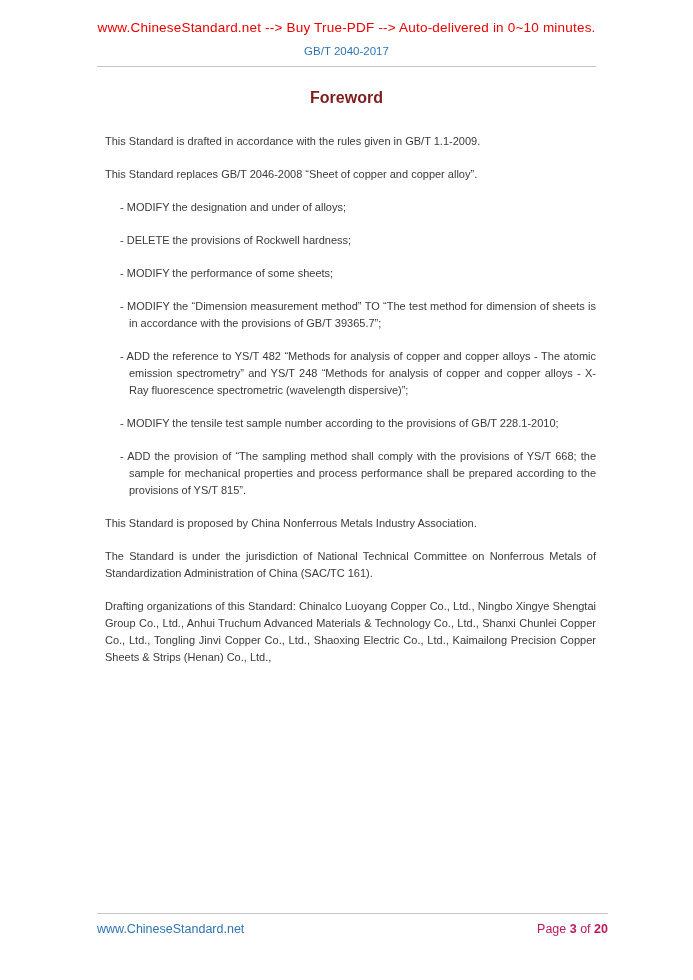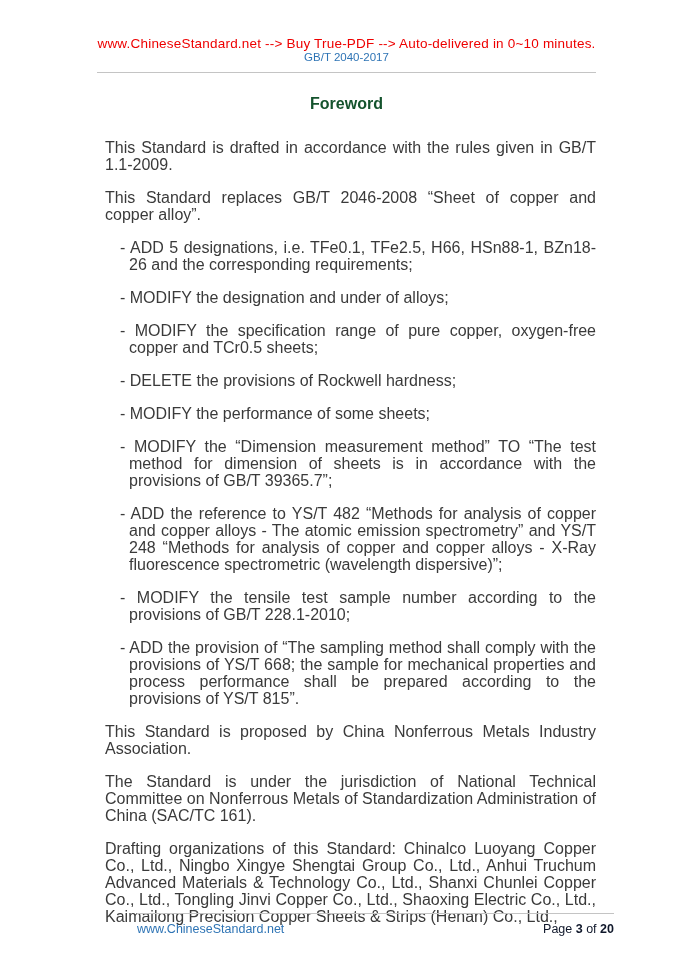--- a/index.html
+++ b/index.html
@@ -8,103 +8,101 @@
     width: 693px;
     height: 980px;
     margin: 0 auto;
     background: #ffffff;
     font-family: "Liberation Sans", sans-serif;
     color: #3a3a3a;
     overflow: hidden;
     box-sizing: border-box;
   }
   .banner {
-    padding-top: 36px;
+    padding-top: 20px;
     text-align: center;
     color: #ee0000;
     font-size: 13.5px;
     letter-spacing: 0.2px;
     cursor: pointer;
   }
   .docnum {
+    margin-top: 10px;
     text-align: center;
     color: #2e74b5;
     font-size: 11.5px;
   }
   .header-rule {
     margin: 9px 97px 0 97px;
     border-top: 1px solid #c4c4c4;
     height: 0;
   }
   .title {
     margin: 22px 0 0 0;
     text-align: center;
     font-size: 16px;
     font-weight: bold;
-    color: #14532d;
+    color: #7f1d1d;
   }
   .content {
     margin: 26px 97px 14px 105px;
-    font-size: 16px;
+    font-size: 11px;
     line-height: 17px;
     text-align: justify;
   }
   .para { margin: 0 0 16px 0; }
   .changes { margin: 0 0 0 15px; }
   .change {
     margin: 0 0 16px 0;
     padding-left: 9px;
     text-indent: -9px;
     text-align: justify;
   }
   .footer {
     position: absolute;
     left: 97px;
-    right: 79px;
+    right: 85px;
     bottom: 44px;
-    margin-left: 40px;
   }
   .footer-rule {
     border-top: 1px solid #c4c4c4;
     height: 0;
     margin-bottom: 8px;
   }
   .footer-row {
     display: flex;
     justify-content: space-between;
     align-items: baseline;
     font-size: 12.5px;
   }
   .footer-link {
     color: #2e74b5;
     text-decoration: none;
     cursor: pointer;
   }
-  .page-indicator { color: #0f172a; }
+  .page-indicator { color: #be185d; }
   .page-indicator .bold { font-weight: bold; }
 </style>
 </head>
 <body>
 
 <div class="page">
 
   <div class="banner">www.ChineseStandard.net --&gt; Buy True-PDF --&gt; Auto-delivered in 0~10 minutes.</div>
   <div class="docnum">GB/T 2040-2017</div>
   <div class="header-rule"></div>
 
   <h1 class="title">Foreword</h1>
 
   <div class="content">
     <p class="para">This Standard is drafted in accordance with the rules given in GB/T 1.1-2009.</p>
     <p class="para">This Standard replaces GB/T 2046-2008 “Sheet of copper and copper alloy”.</p>
 
     <div class="changes">
-      <p class="change">- ADD 5 designations, i.e. TFe0.1, TFe2.5, H66, HSn88-1, BZn18-26 and the corresponding requirements;</p>
       <p class="change">- MODIFY the designation and under of alloys;</p>
-      <p class="change">- MODIFY the specification range of pure copper, oxygen-free copper and TCr0.5 sheets;</p>
       <p class="change">- DELETE the provisions of Rockwell hardness;</p>
       <p class="change">- MODIFY the performance of some sheets;</p>
       <p class="change">- MODIFY the “Dimension measurement method” TO “The test method for dimension of sheets is in accordance with the provisions of GB/T 39365.7”;</p>
       <p class="change">- ADD the reference to YS/T 482 “Methods for analysis of copper and copper alloys - The atomic emission spectrometry” and YS/T 248 “Methods for analysis of copper and copper alloys - X-Ray fluorescence spectrometric (wavelength dispersive)”;</p>
       <p class="change">- MODIFY the tensile test sample number according to the provisions of GB/T 228.1-2010;</p>
       <p class="change">- ADD the provision of “The sampling method shall comply with the provisions of YS/T 668; the sample for mechanical properties and process performance shall be prepared according to the provisions of YS/T 815”.</p>
     </div>
 
     <p class="para">This Standard is proposed by China Nonferrous Metals Industry Association.</p>
     <p class="para">The Standard is under the jurisdiction of National Technical Committee on Nonferrous Metals of Standardization Administration of China (SAC/TC 161).</p>

